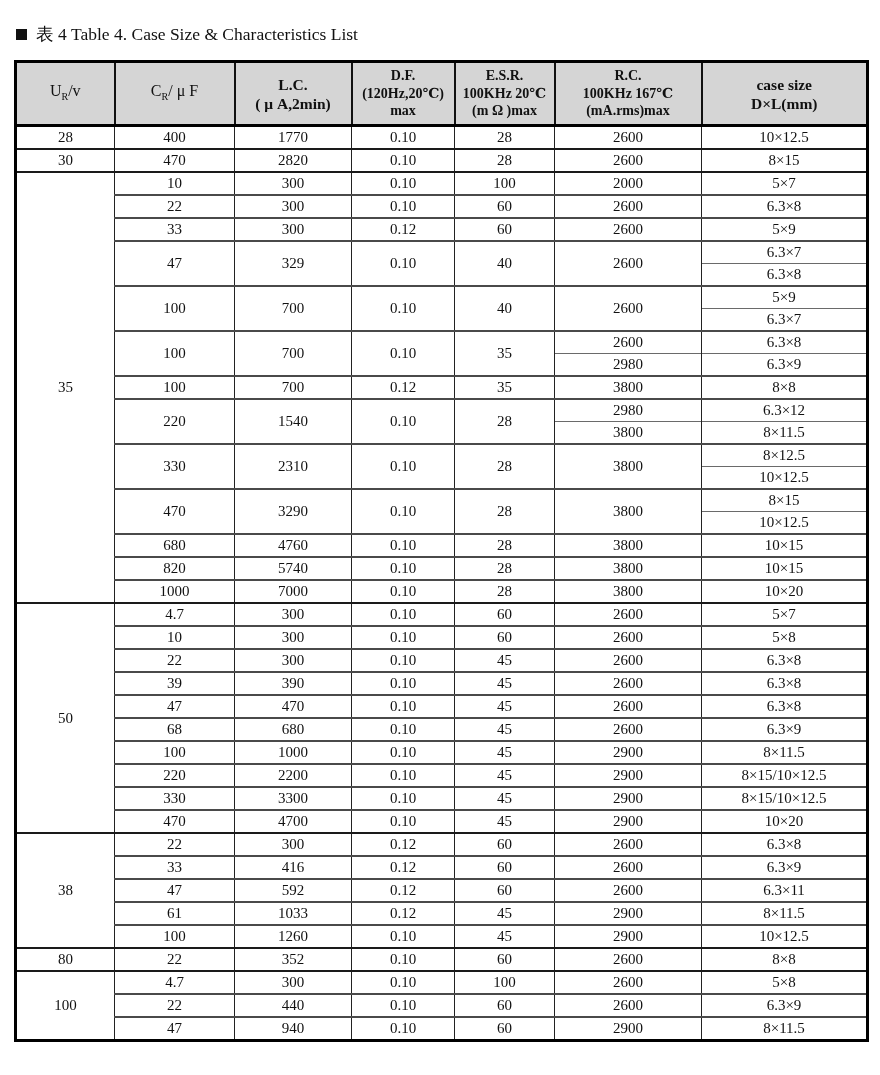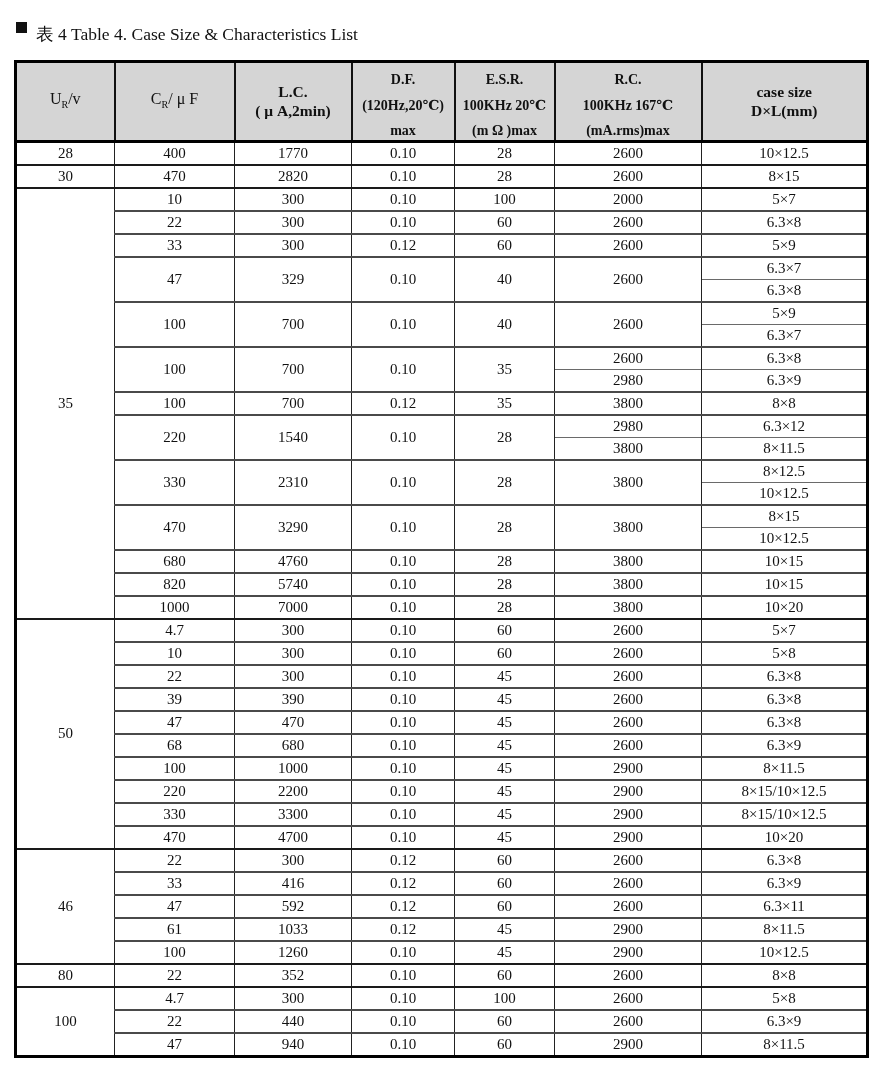--- a/index.html
+++ b/index.html
@@ -1,36 +1,36 @@
 <!DOCTYPE html>
 <html><head>
 <meta charset="utf-8">
 <style>
   html,body{margin:0;padding:0;}
   body{
     width:880px;height:1075px;background:#ffffff;position:relative;
     font-family:"Liberation Serif","DejaVu Serif",serif;color:#111;
     -webkit-font-smoothing:antialiased;
   }
-  .title-row{position:absolute;left:16px;top:22px;display:flex;align-items:flex-start;font-size:17.5px;}
+  .title-row{position:absolute;left:16px;top:22px;display:flex;align-items:center;font-size:17.5px;}
   .bullet{display:inline-block;width:11px;height:11px;background:#111;margin-right:9px;flex:0 0 auto;}
   table.spec{
     position:absolute;left:14px;top:60px;width:852px;
     border-collapse:collapse;table-layout:fixed;
     border:3px solid #000;
   }
   thead tr{height:64px;}
   th{
     background:#d5d5d5;font-weight:bold;text-align:center;vertical-align:middle;
     border:2px solid #111;padding:0;font-size:15.5px;
   }
   th:nth-child(1),th:nth-child(2){font-weight:normal;font-size:16px;}
   th:nth-child(4),th:nth-child(5),th:nth-child(6){font-size:14px;}
   .hl{line-height:19px;}
-  th:nth-child(4) .hl,th:nth-child(5) .hl,th:nth-child(6) .hl{line-height:17.5px;margin-top:8px;}
+  th:nth-child(4) .hl,th:nth-child(5) .hl,th:nth-child(6) .hl{line-height:17.5px;}
   sub{font-size:10px;}
   td{
     text-align:center;vertical-align:middle;height:21px;padding:0;
     font-size:15px;
     border-left:1.5px solid #222;border-right:1.5px solid #222;
   }
   thead th{border-bottom:3px solid #000;}
   tr.r-g td{border-top:2.5px solid #1a1a1a;}
   tr.r-m td{border-top:2px solid #4a4a4a;}
   tr.r-s td{border-top:1.2px solid #6a6a6a;}
@@ -305,21 +305,21 @@
       </tr>
       <tr class="r-m">
         <td>470</td>
         <td>4700</td>
         <td>0.10</td>
         <td>45</td>
         <td>2900</td>
         <td>10×20</td>
       </tr>
       <tr class="r-g">
-        <td rowspan="5">46</td>
+        <td rowspan="5">38</td>
         <td>22</td>
         <td>300</td>
         <td>0.12</td>
         <td>60</td>
         <td>2600</td>
         <td>6.3×8</td>
       </tr>
       <tr class="r-m">
         <td>33</td>
         <td>416</td>

